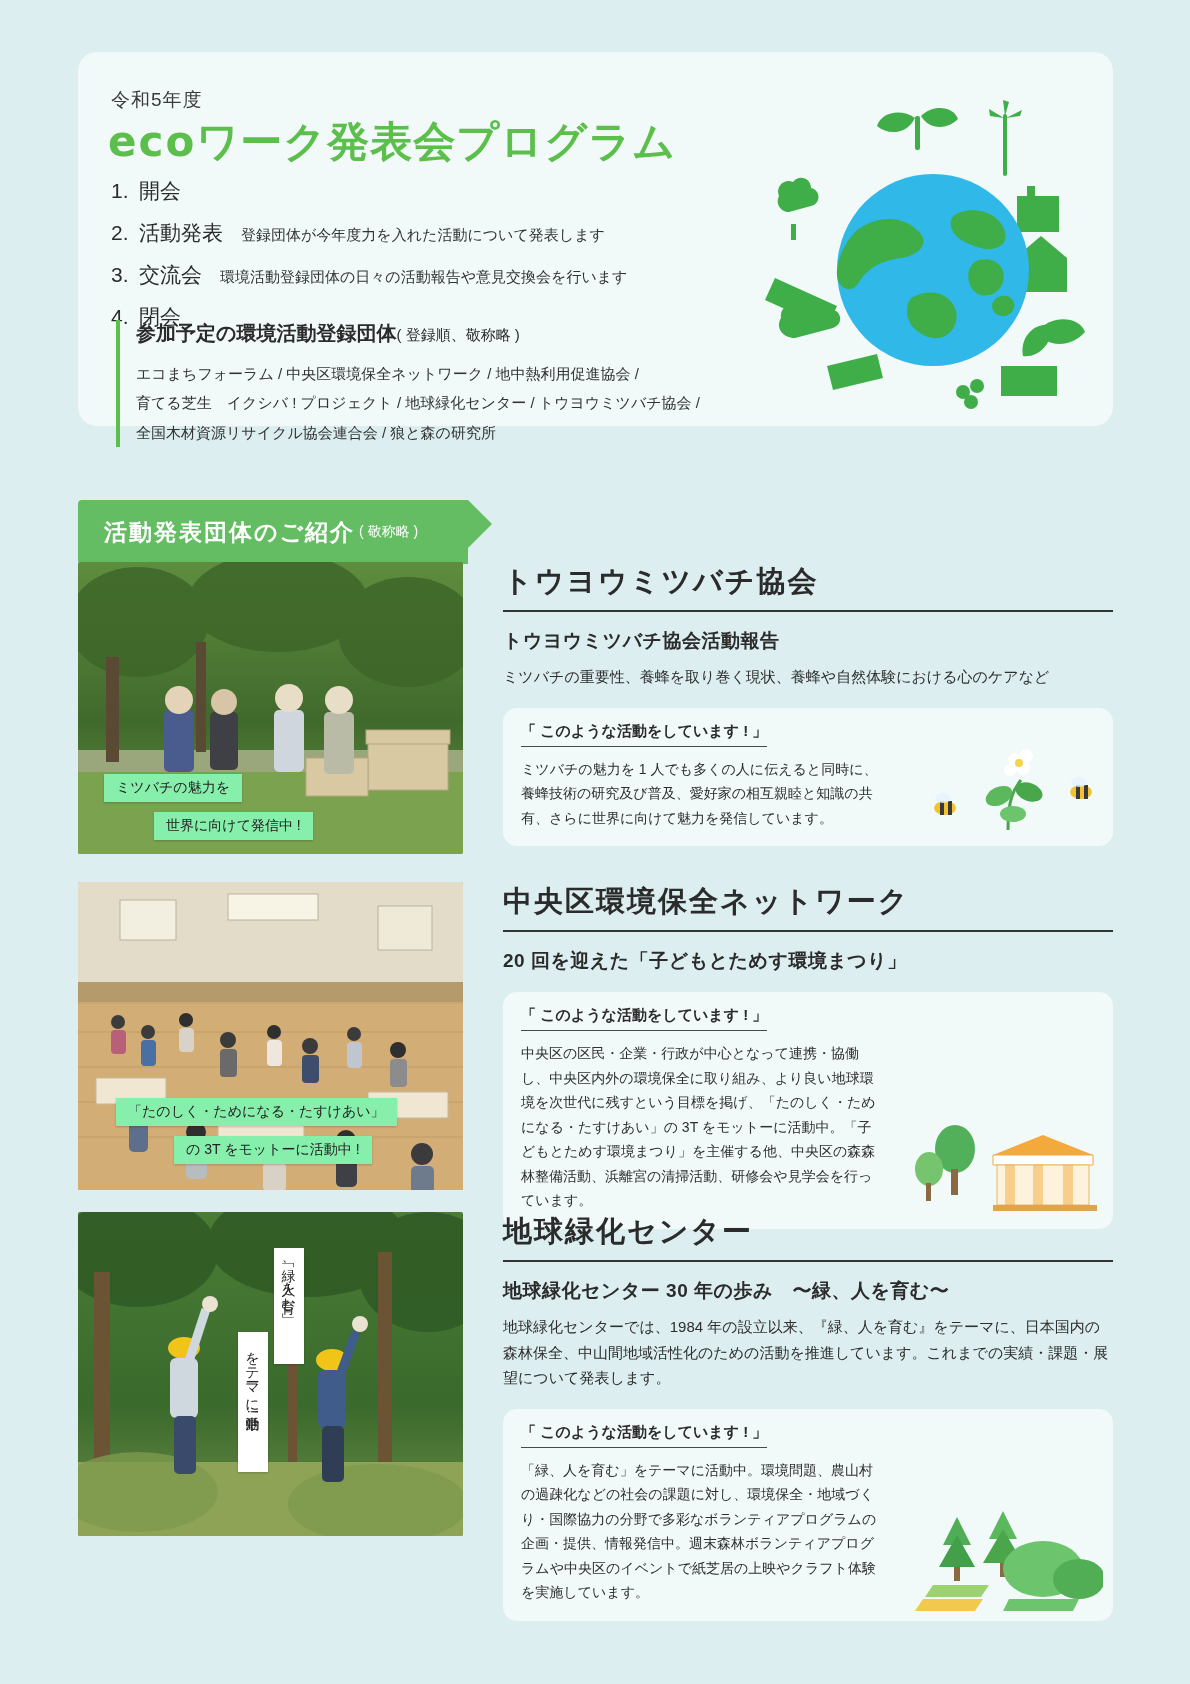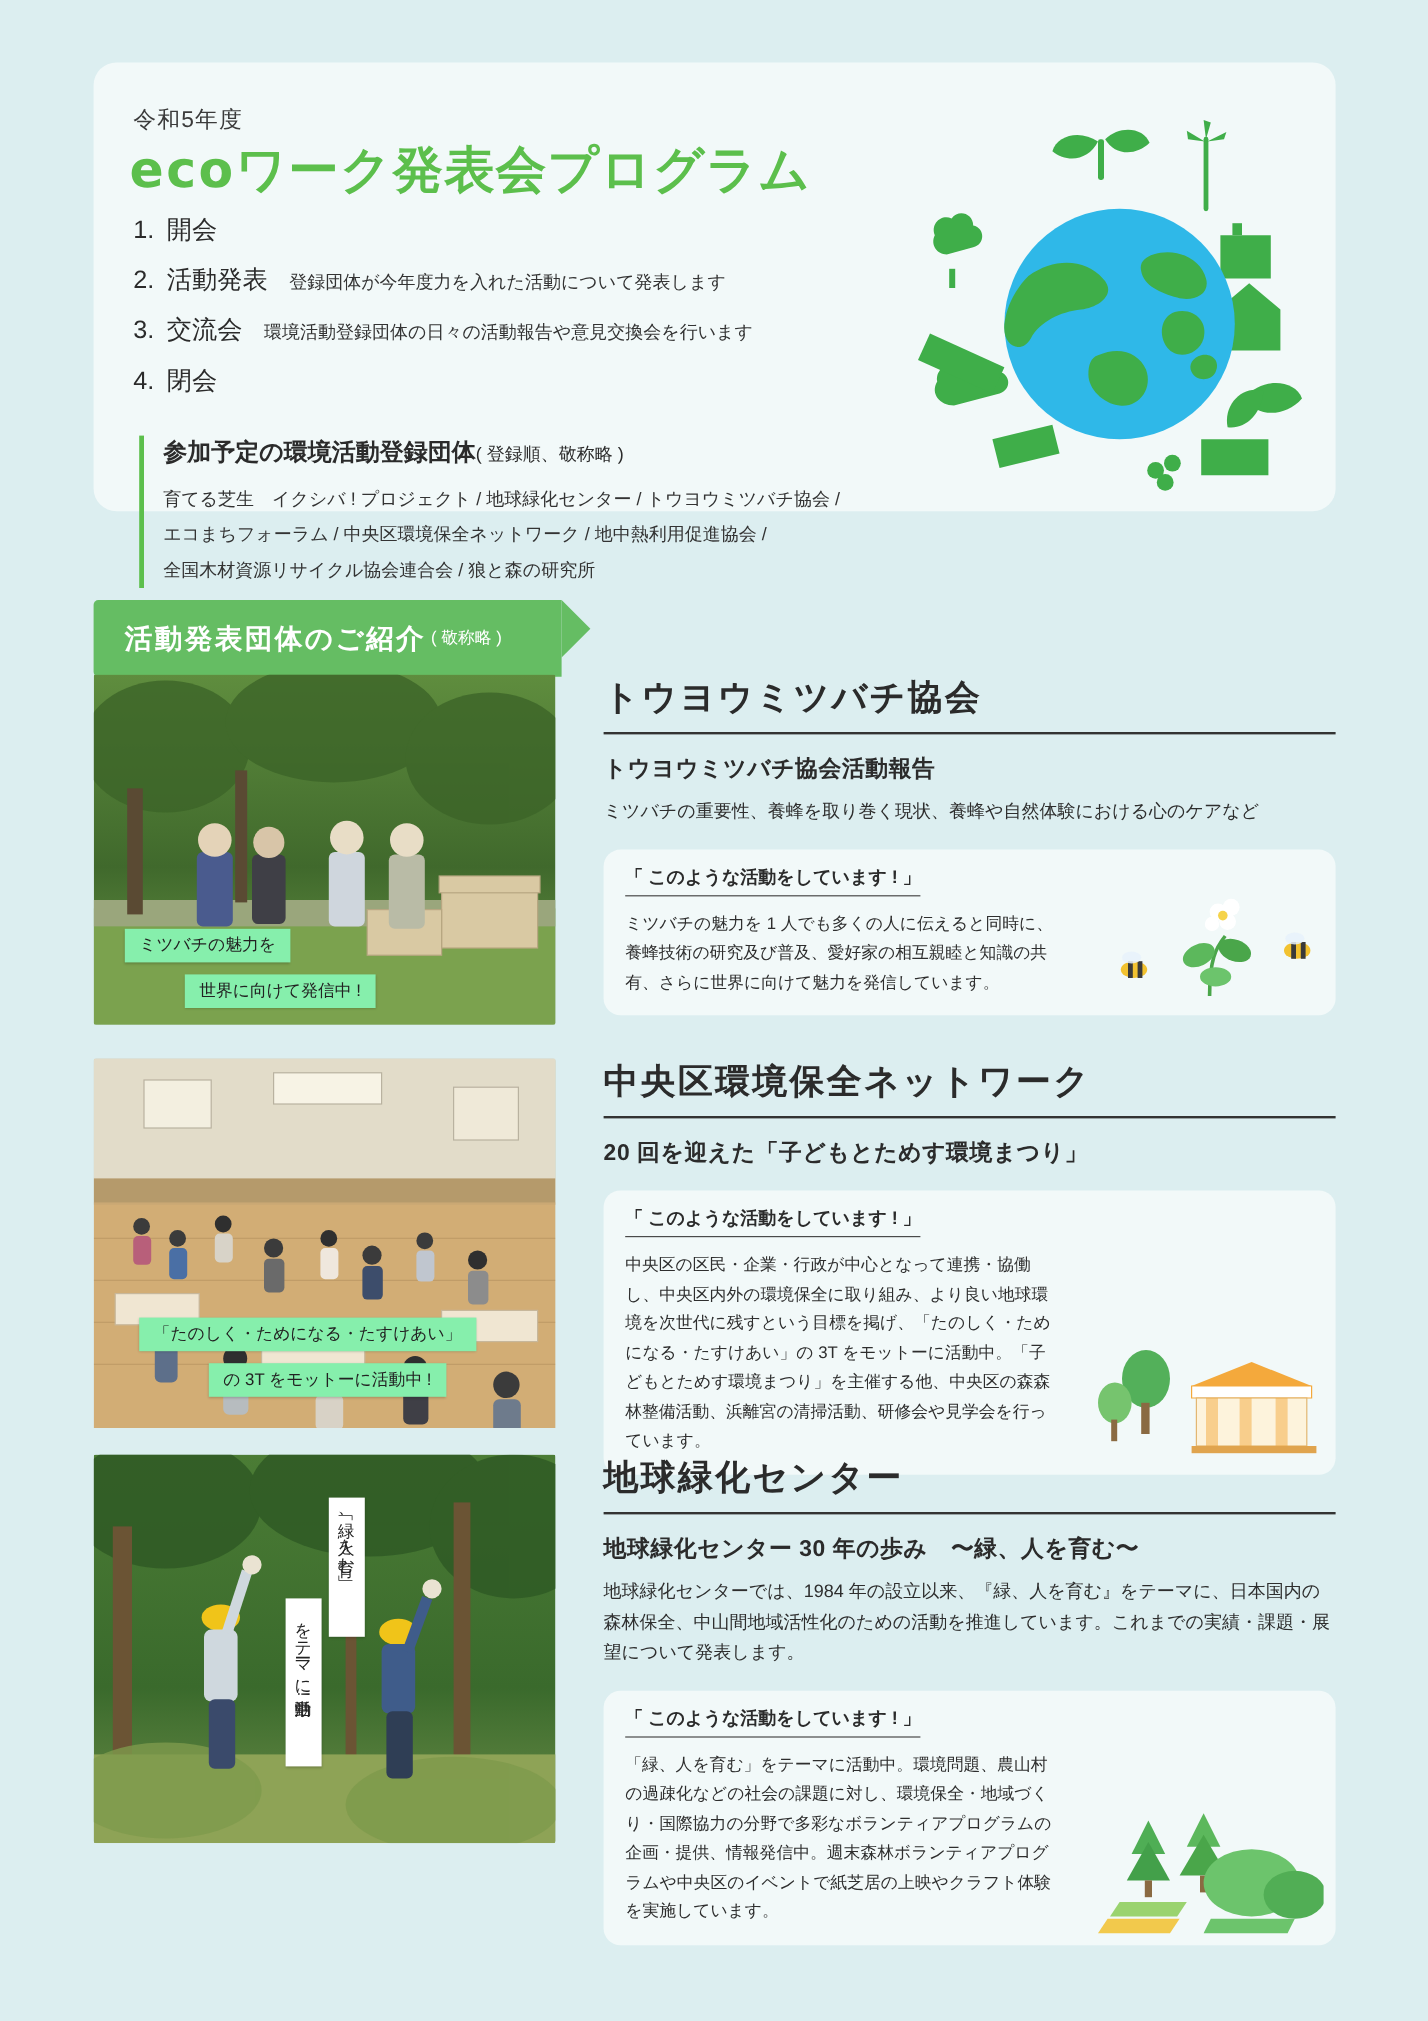--- a/index.html
+++ b/index.html
@@ -40,21 +40,20 @@
     margin-bottom: 14px; font-size: 21px;
   }
   .agenda-num { width: 28px; flex: none; }
   .agenda-label { flex: none; }
   .agenda-desc { font-size: 15px; margin-left: 18px; color: #333; }
 
   .org-box {
     position: absolute; left: 38px; top: 268px;
     width: 600px; padding-left: 16px;
     border-left: 4px solid #5cbf4c;
-    margin-top: 43px;
   }
   .org-title { font-size: 20px; font-weight: bold; margin-bottom: 12px; }
   .org-title .small { font-size: 15px; font-weight: normal; }
   .org-line { font-size: 15px; line-height: 1.95; color: #333; }
 
   
   .globe-wrap {
     position: absolute; right: 18px; top: 48px;
     width: 330px; height: 320px;
   }
@@ -162,22 +161,22 @@
       <span class="agenda-num">4.</span>
       <span class="agenda-label">閉会</span>
       <span class="agenda-desc"></span>
     </div>
   </div>
 
   <div class="org-box">
     <div class="org-title">
       <span>参加予定の環境活動登録団体</span><span class="small">( 登録順、敬称略 )</span>
     </div>
+    <div class="org-line">エコまちフォーラム / 中央区環境保全ネットワーク / 地中熱利用促進協会 /</div>
     <div class="org-line">育てる芝生　イクシバ ! プロジェクト / 地球緑化センター / トウヨウミツバチ協会 /</div>
-    <div class="org-line">エコまちフォーラム / 中央区環境保全ネットワーク / 地中熱利用促進協会 /</div>
     <div class="org-line">全国木材資源リサイクル協会連合会 / 狼と森の研究所</div>
   </div>
 
   <div class="globe-wrap">
     <svg viewBox="0 0 330 320" width="330" height="320">
 
       <g fill="#3fae49">
 
         <path d="M150 18 c-14 -10 -34 -6 -38 8 c12 10 30 8 38 -8 z"></path>
         <path d="M156 16 c12 -12 32 -10 37 3 c-11 11 -29 11 -37 -3 z"></path>

